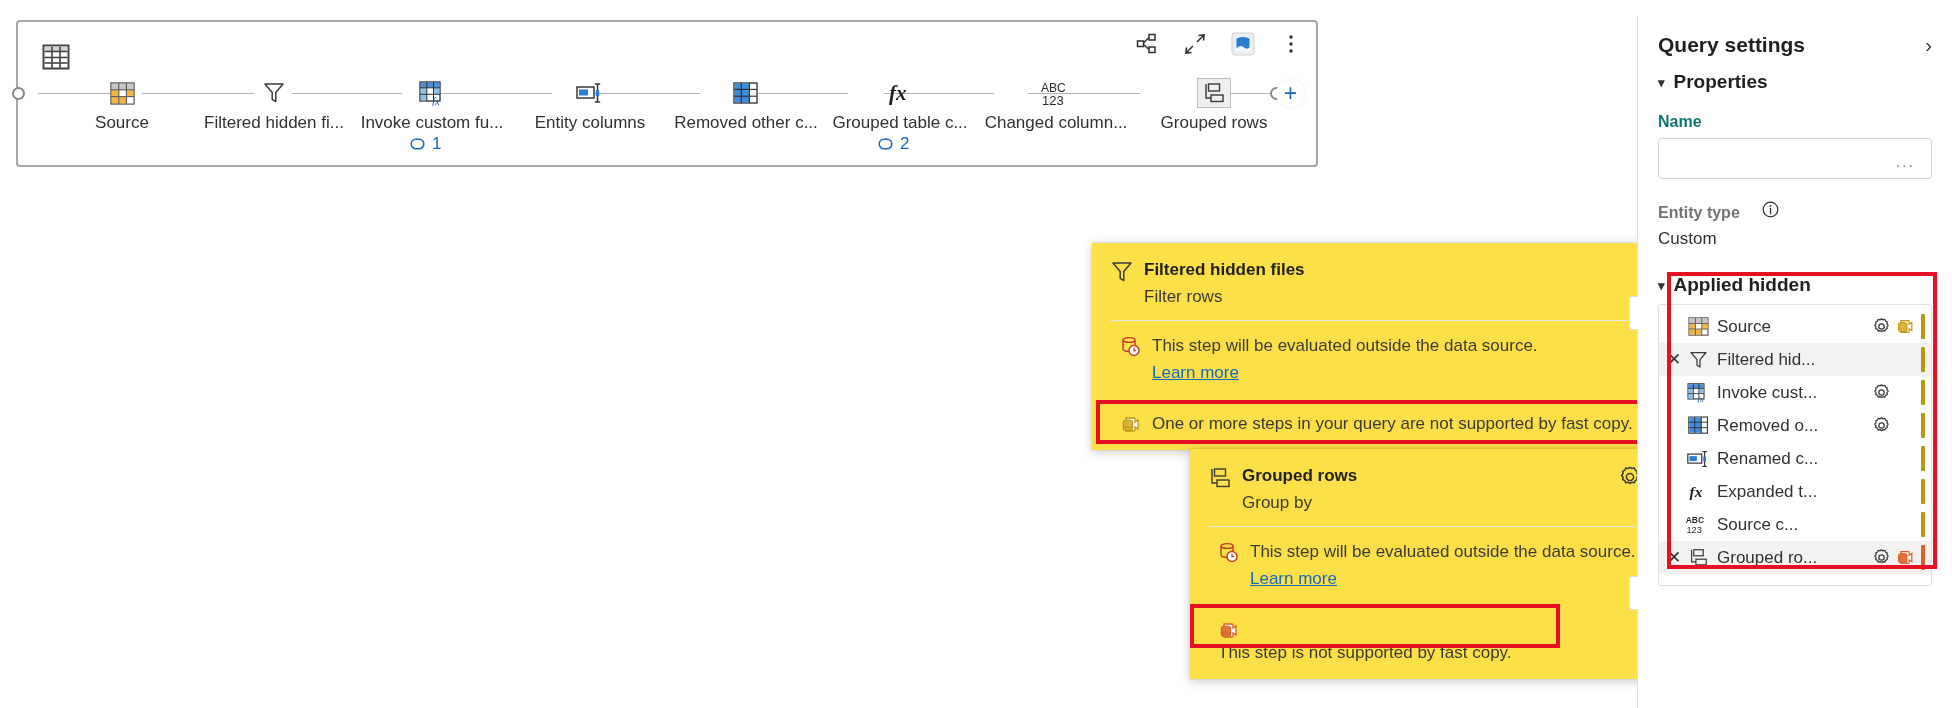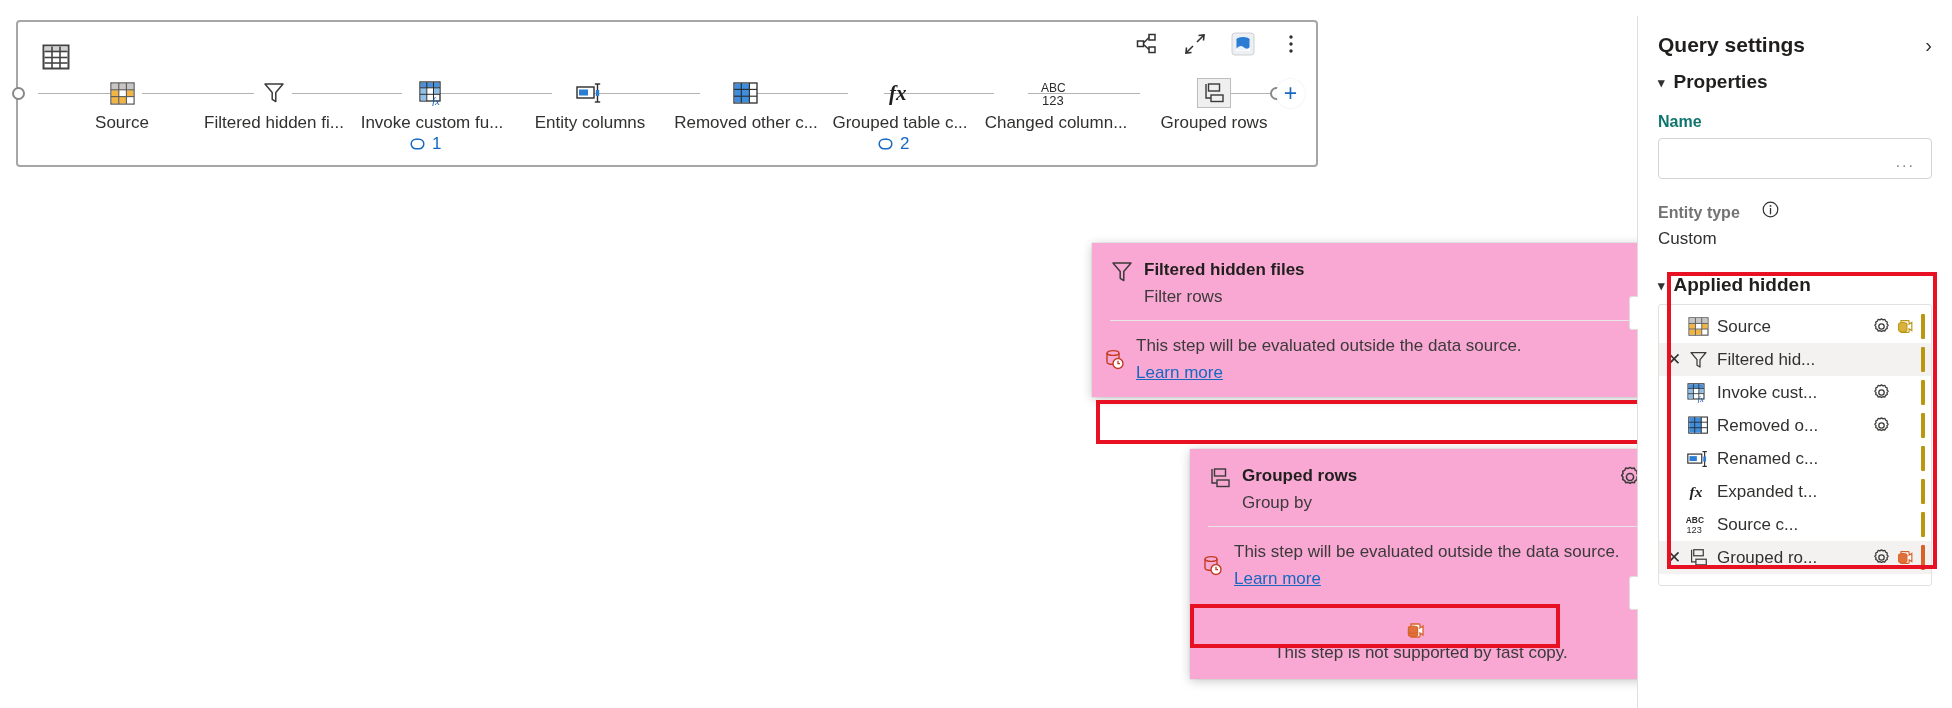--- a/index.html
+++ b/index.html
@@ -118,21 +118,21 @@
     gap: 5px;
     color: #1668c1;
     font-size: 17px;
     cursor: pointer;
     white-space: nowrap;
   }
 
   
   .tip-card {
     position: absolute;
-    background: #f9a8d4;
+    background: #fde047;
     box-shadow: 0 2px 10px rgba(0,0,0,0.22), 0 0 1px rgba(0,0,0,0.25);
     box-sizing: border-box;
   }
   .tip-header {
     display: flex;
     align-items: flex-start;
     padding: 16px 18px 12px 18px;
     position: relative;
   }
   .tip-header-icon {
@@ -160,22 +160,22 @@
     width: 24px; height: 24px;
     cursor: pointer;
   }
   .tip-div {
     height: 1px;
     background: #e6e6e6;
     margin: 0 18px;
   }
   .tip-row {
     display: flex;
-    align-items: center;
-    padding: 13px 18px 13px 12px;
+    align-items: flex-start;
+    padding: 13px 18px 13px 28px;
   }
   .tip-row-icon {
     width: 22px; height: 22px;
     flex: 0 0 22px;
     margin-right: 10px;
     margin-top: 1px;
     display: flex; align-items: center; justify-content: center;
   }
   .tip-row-text { font-size: 17px; color: #3b3a39; line-height: 23px; }
   .tip-link {
@@ -543,20 +543,31 @@
           <path d="M14 4 v5" fill="none" stroke="#c23b22" stroke-width="1.4"></path>
           <circle cx="13" cy="14.5" r="5" fill="#ffffff" stroke="#c23b22" stroke-width="1.4"></circle>
           <path d="M13 11.8 v2.8 h2" fill="none" stroke="#c23b22" stroke-width="1.3"></path>
         </svg>
       </span>
       <div>
         <div class="tip-row-text">This step will be evaluated outside the data source.</div>
         <span class="tip-link">Learn more</span>
       </div>
     </div>
+    <div class="tip-row" style="padding-top:15px;padding-bottom:15px;">
+      <span class="tip-row-icon">
+        <svg width="20" height="21" viewBox="0 0 20 21">
+          <path d="M5 4 h8 a1 1 0 0 1 1 1 v3 l3 -2 v9 l-3 -2 v3 a1 1 0 0 1 -1 1 h-8 z" fill="#ffffff" stroke="#bb9611" stroke-width="1.3"></path>
+          <ellipse cx="7" cy="8" rx="4.6" ry="2" fill="#d9b23c" stroke="#bb9611" stroke-width="1.2"></ellipse>
+          <path d="M2.4 8 v6.5 c0 1.1 2.06 2 4.6 2 s4.6 -0.9 4.6 -2 V8" fill="#d9b23c" stroke="#bb9611" stroke-width="1.2"></path>
+          <path d="M2.4 11.4 c0 1.1 2.06 2 4.6 2 s4.6 -0.9 4.6 -2" fill="none" stroke="#bb9611" stroke-width="1.1"></path>
+        </svg>
+      </span>
+      <div class="tip-row-text">One or more steps in your query are not supported by fast copy.</div>
+    </div>
   </div>
   <div class="redbox" style="left:1096px; top:400px; width:558px; height:44px;"></div>
 
   <div class="tip-card" id="tip-grouped" style="left:1190px; top:449px; width:468px;">
     <div class="tip-header">
       <span class="tip-header-icon">
         <svg width="24" height="22" viewBox="0 0 24 22">
           <rect x="6.5" y="2" width="11" height="7" fill="none" stroke="#3b3a39" stroke-width="1.4"></rect>
           <rect x="9" y="13" width="12" height="6.5" fill="none" stroke="#3b3a39" stroke-width="1.4"></rect>
           <path d="M4 2 v14 h5" fill="none" stroke="#3b3a39" stroke-width="1.4"></path>

